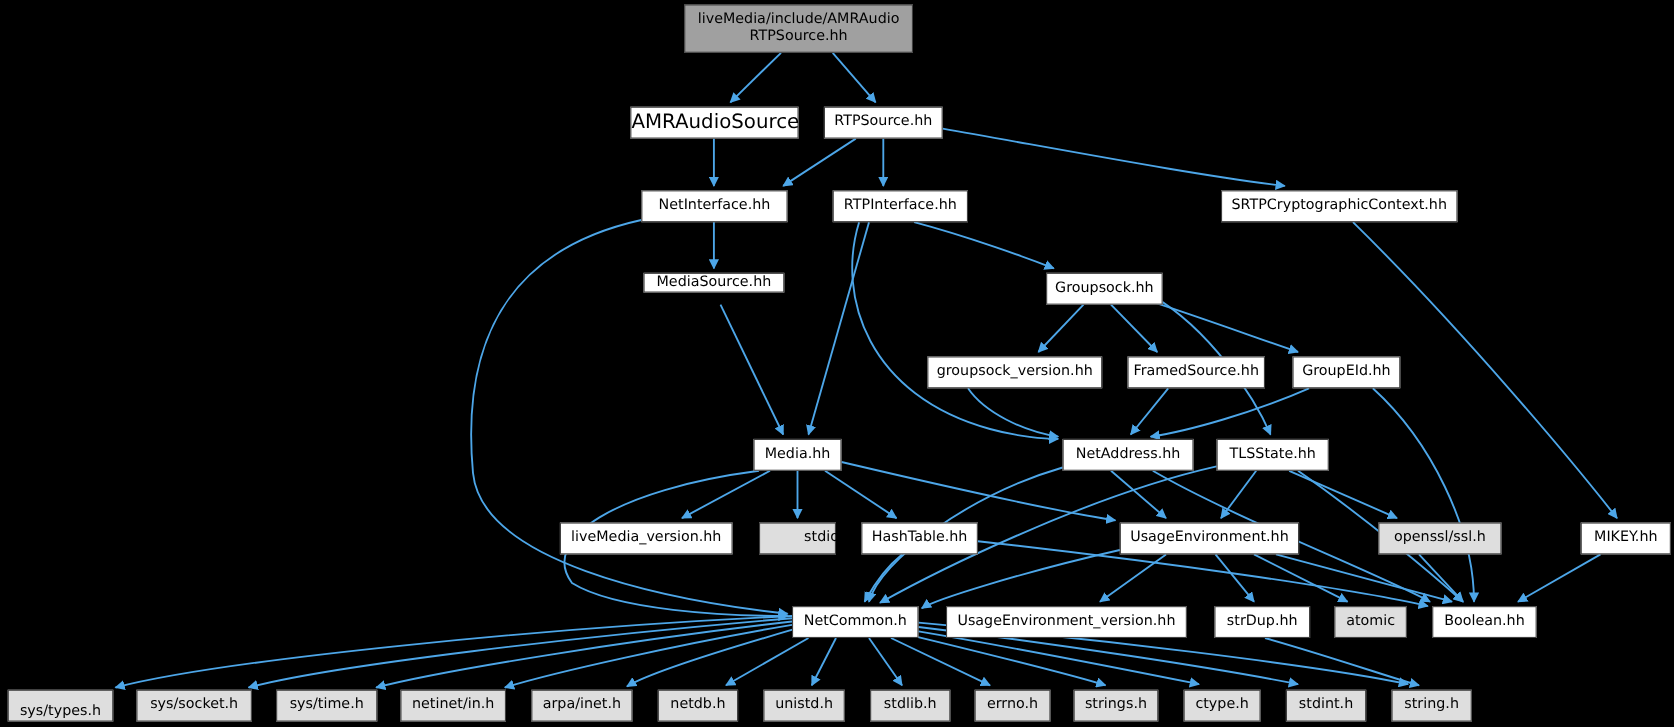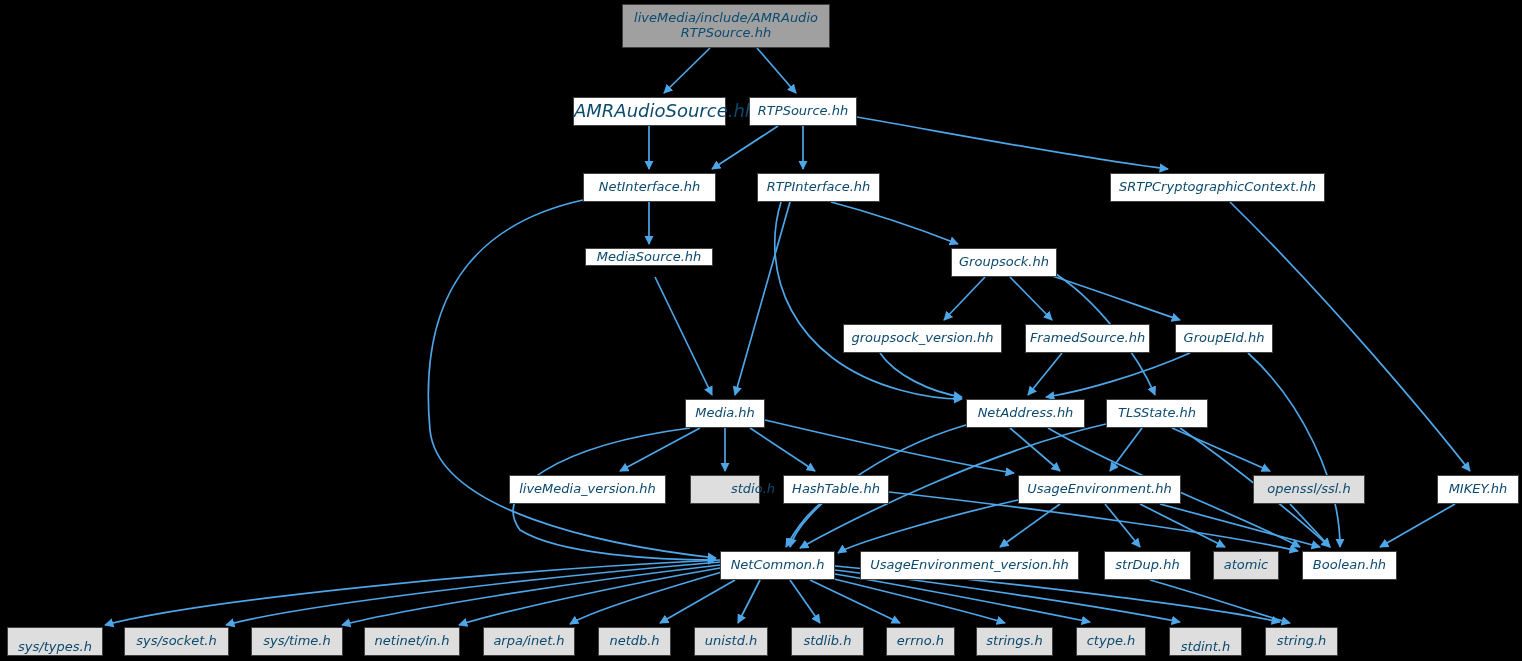--- a/index.html
+++ b/index.html
@@ -1,21 +1,21 @@
 <!DOCTYPE html>
 <html><head>
 <meta charset="utf-8">
 <style>
   html,body{margin:0;padding:0;background:#000;}
   #stage{position:relative;width:1522px;height:661px;background:#000;
          font-family:"DejaVu Sans","Liberation Sans",sans-serif;overflow:hidden;}
   #edges{position:absolute;left:0;top:0;width:1522px;height:661px;}
   .node{position:absolute;box-sizing:border-box;display:flex;align-items:center;
         justify-content:center;text-align:center;line-height:1.12;
-        border:1px solid #404040;color:#0c4a6e;font-style:italic;}
+        border:1px solid #404040;color:#000000;}
   .node.lib{background:#ffffff;}
   .node.sys{background:#dedede;}
   .node.root{background:#a0a0a0;}
   .node span{display:block;width:100%;padding:0 5px;}
 </style>
 </head>
 <body>
 
 <div id="stage">
   <svg id="edges" viewBox="0 0 1522 661" xmlns="http://www.w3.org/2000/svg">
@@ -185,20 +185,20 @@
       </div>
       <div class="node sys" style="left: 886px; top: 627px; width: 69px; height: 29px; font-size: 13px;">
         <span>errno.h</span>
       </div>
       <div class="node sys" style="left: 976px; top: 627px; width: 77px; height: 29px; font-size: 13px;">
         <span>strings.h</span>
       </div>
       <div class="node sys" style="left: 1076px; top: 627px; width: 70px; height: 29px; font-size: 13px;">
         <span>ctype.h</span>
       </div>
-      <div class="node sys" style="left: 1169px; top: 627px; width: 73px; height: 29px; font-size: 13px; align-items: flex-end;">
+      <div class="node sys" style="left: 1169px; top: 627px; width: 73px; height: 29px; font-size: 13px;">
         <span>stdint.h</span>
       </div>
       <div class="node sys" style="left: 1265px; top: 627px; width: 73px; height: 29px; font-size: 13px;">
         <span>string.h</span>
       </div>
     </div>
 </div>
 
 </body></html>

